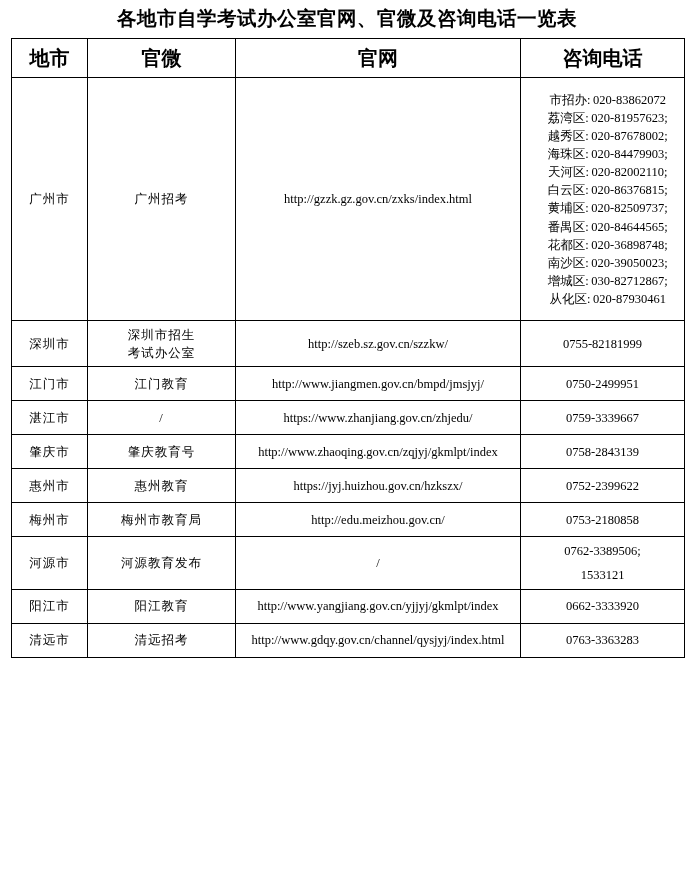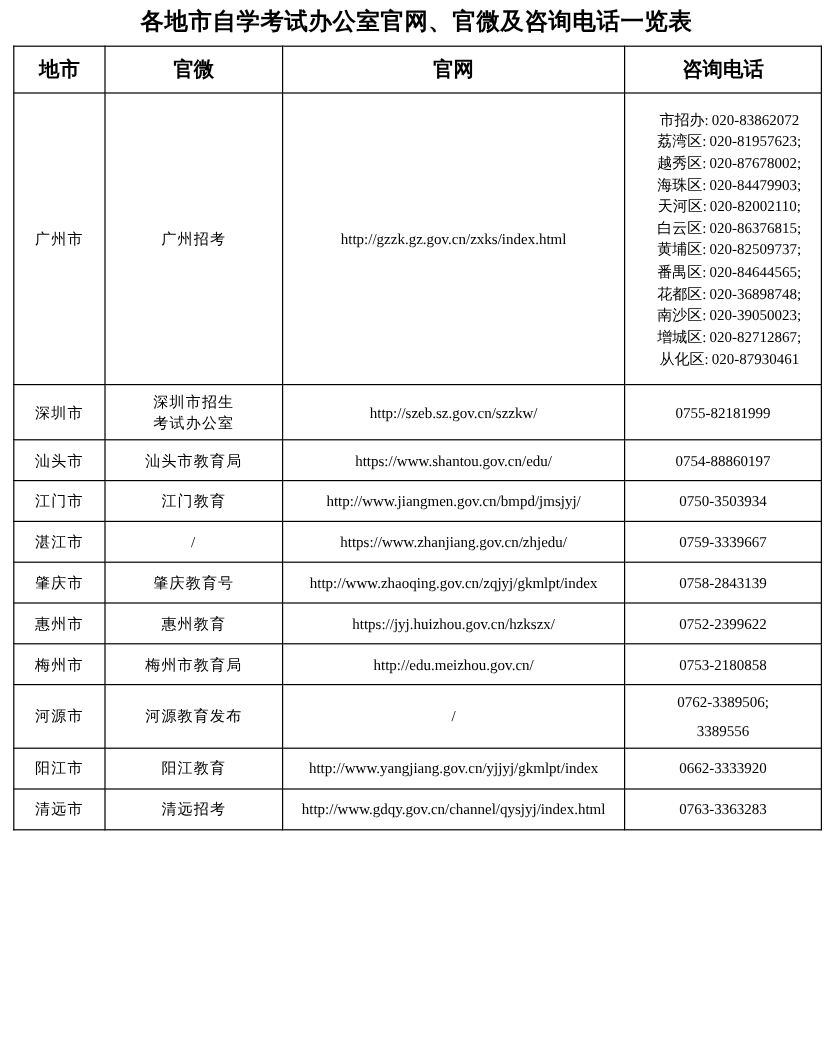--- a/index.html
+++ b/index.html
@@ -40,21 +40,21 @@
   table.main-table td {
     border: 1px solid #000000;
     padding: 0;
     vertical-align: middle;
     text-align: center;
     font-size: 12.5px;
     line-height: 1.45;
   }
   table.main-table thead th {
     font-weight: bold;
-    font-size: 17px;
+    font-size: 20px;
     height: 38px;
     font-family: Liberation Serif, serif;
   }
   .col-city   { width: 76px; }
   .col-weibo  { width: 148px; }
   .col-site   { width: 285px; }
   .col-phone  { width: 164px; }
 
   td.cell-city,
   td.cell-weibo {
@@ -127,44 +127,38 @@
             <span class="phone-row"><span class="phone-label">市招办:</span><span>020-83862072</span></span>
             <span class="phone-row"><span class="phone-label">荔湾区:</span><span>020-81957623;</span></span>
             <span class="phone-row"><span class="phone-label">越秀区:</span><span>020-87678002;</span></span>
             <span class="phone-row"><span class="phone-label">海珠区:</span><span>020-84479903;</span></span>
             <span class="phone-row"><span class="phone-label">天河区:</span><span>020-82002110;</span></span>
             <span class="phone-row"><span class="phone-label">白云区:</span><span>020-86376815;</span></span>
             <span class="phone-row"><span class="phone-label">黄埔区:</span><span>020-82509737;</span></span>
             <span class="phone-row"><span class="phone-label">番禺区:</span><span>020-84644565;</span></span>
             <span class="phone-row"><span class="phone-label">花都区:</span><span>020-36898748;</span></span>
             <span class="phone-row"><span class="phone-label">南沙区:</span><span>020-39050023;</span></span>
-            <span class="phone-row"><span class="phone-label">增城区:</span><span>020-82712867;</span></span>
+            <span class="phone-row"><span class="phone-label">增城区:</span><span>030-82712867;</span></span>
             <span class="phone-row"><span class="phone-label">从化区:</span><span>020-87930461</span></span>
           </td>
         </tr>
         <tr class="row-tall">
           <td class="cell-city">深圳市</td>
           <td class="cell-weibo multiline">
             <span>深圳市招生</span>
             <span>考试办公室</span>
           </td>
           <td class="cell-site">http://szeb.sz.gov.cn/szzkw/</td>
           <td class="cell-phone">0755-82181999</td>
         </tr>
         <tr class="row-std">
-          <td class="cell-city">汕头市</td>
-          <td class="cell-weibo">汕头市教育局</td>
-          <td class="cell-site">https://www.shantou.gov.cn/edu/</td>
-          <td class="cell-phone">0754-88860197</td>
-        </tr>
-        <tr class="row-std">
           <td class="cell-city">江门市</td>
           <td class="cell-weibo">江门教育</td>
           <td class="cell-site">http://www.jiangmen.gov.cn/bmpd/jmsjyj/</td>
-          <td class="cell-phone">0750-3503934</td>
+          <td class="cell-phone">0750-2499951</td>
         </tr>
         <tr class="row-std">
           <td class="cell-city">湛江市</td>
           <td class="cell-weibo slash-cell">/</td>
           <td class="cell-site">https://www.zhanjiang.gov.cn/zhjedu/</td>
           <td class="cell-phone">0759-3339667</td>
         </tr>
         <tr class="row-std">
           <td class="cell-city">肇庆市</td>
           <td class="cell-weibo">肇庆教育号</td>
@@ -182,21 +176,21 @@
           <td class="cell-weibo">梅州市教育局</td>
           <td class="cell-site">http://edu.meizhou.gov.cn/</td>
           <td class="cell-phone">0753-2180858</td>
         </tr>
         <tr class="row-tall">
           <td class="cell-city">河源市</td>
           <td class="cell-weibo">河源教育发布</td>
           <td class="cell-site slash-cell">/</td>
           <td class="cell-phone multiline-sp">
             <span>0762-3389506;</span>
-            <span>3389556</span>
+            <span>1533121</span>
           </td>
         </tr>
         <tr class="row-std">
           <td class="cell-city">阳江市</td>
           <td class="cell-weibo">阳江教育</td>
           <td class="cell-site">http://www.yangjiang.gov.cn/yjjyj/gkmlpt/index</td>
           <td class="cell-phone">0662-3333920</td>
         </tr>
         <tr class="row-std">
           <td class="cell-city">清远市</td>

